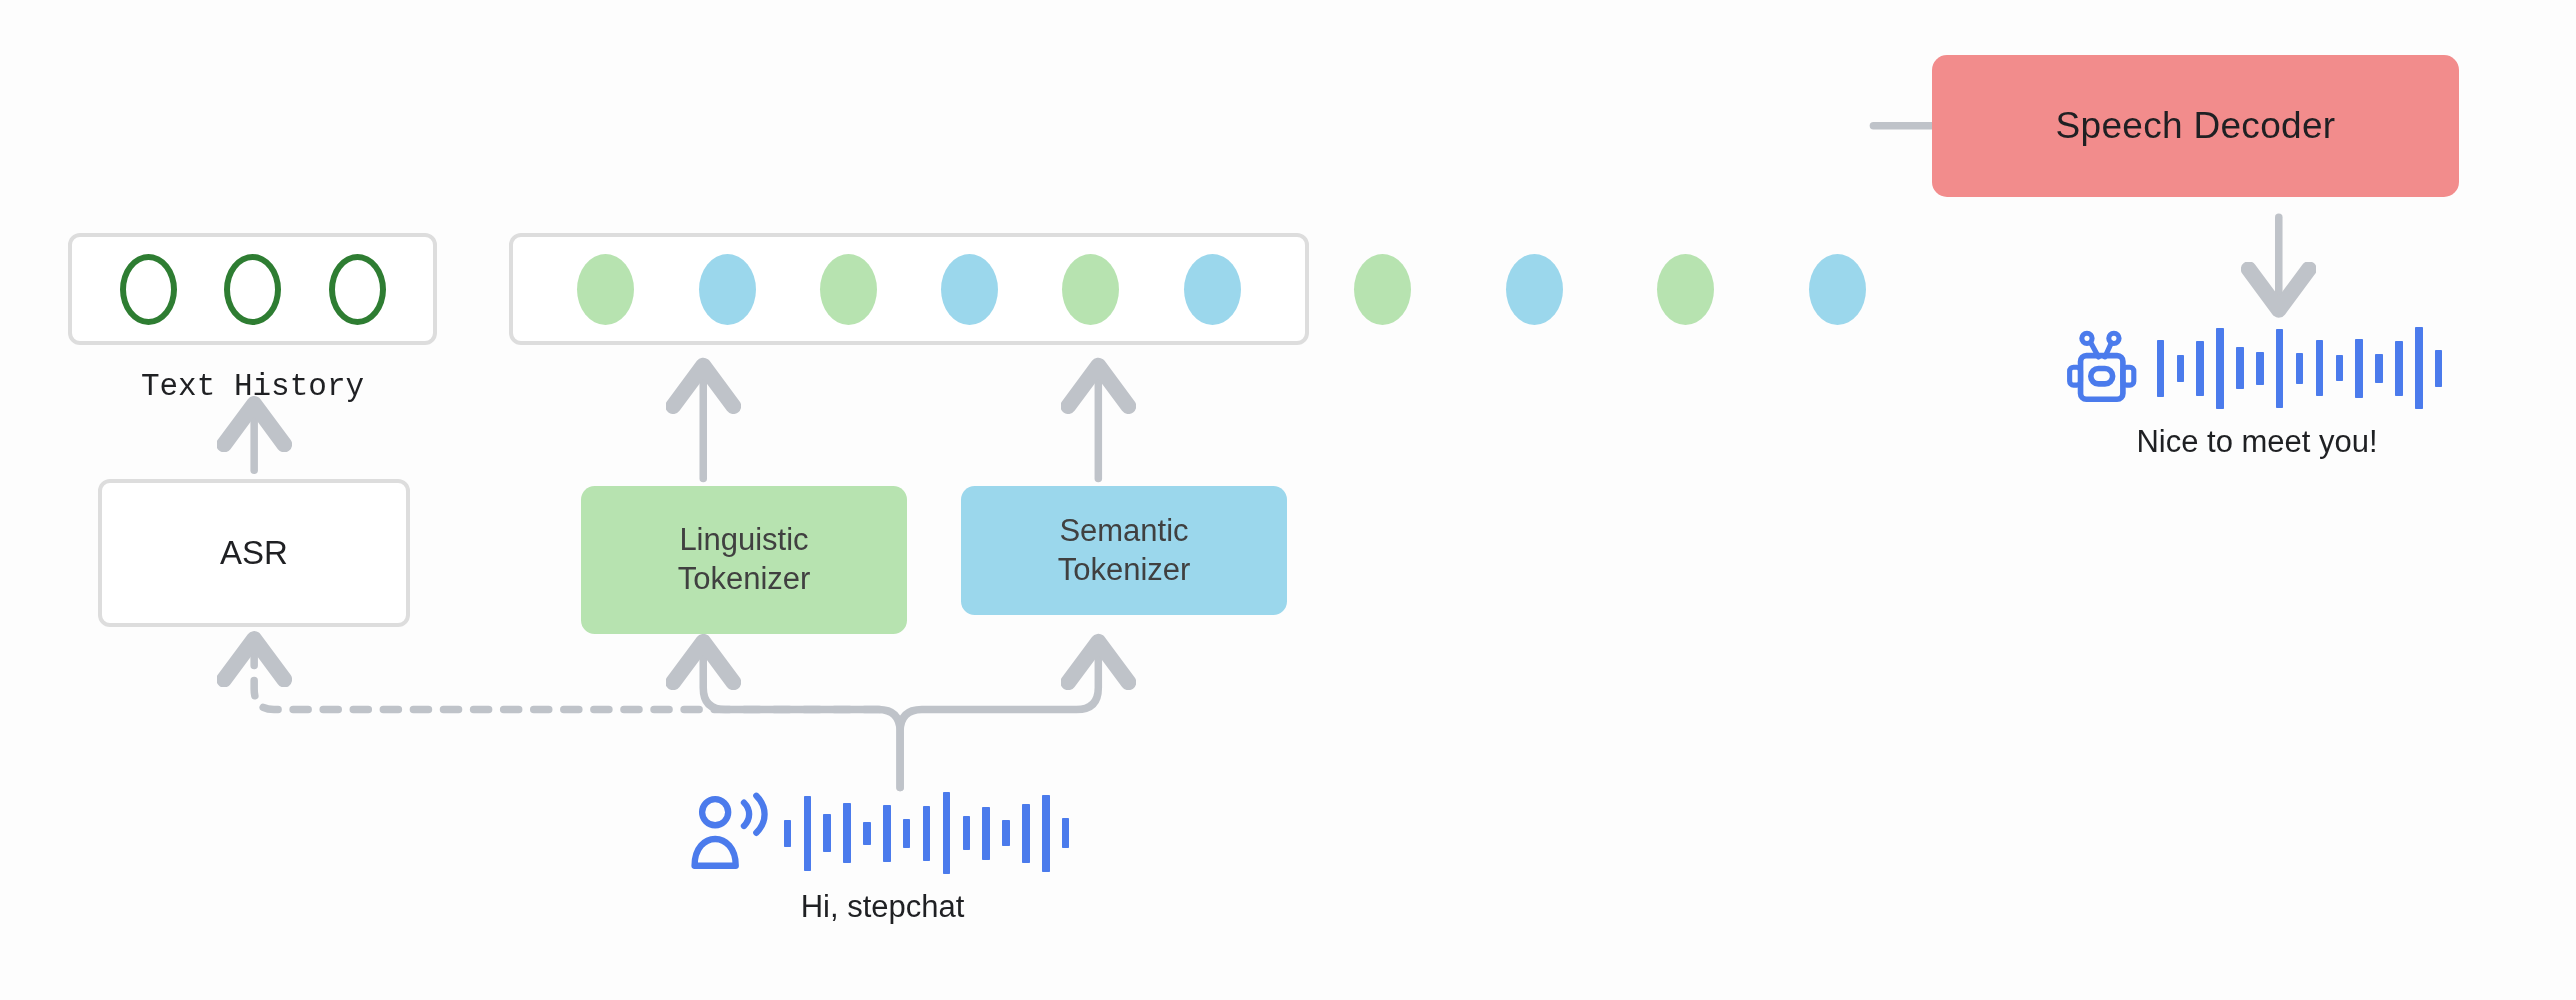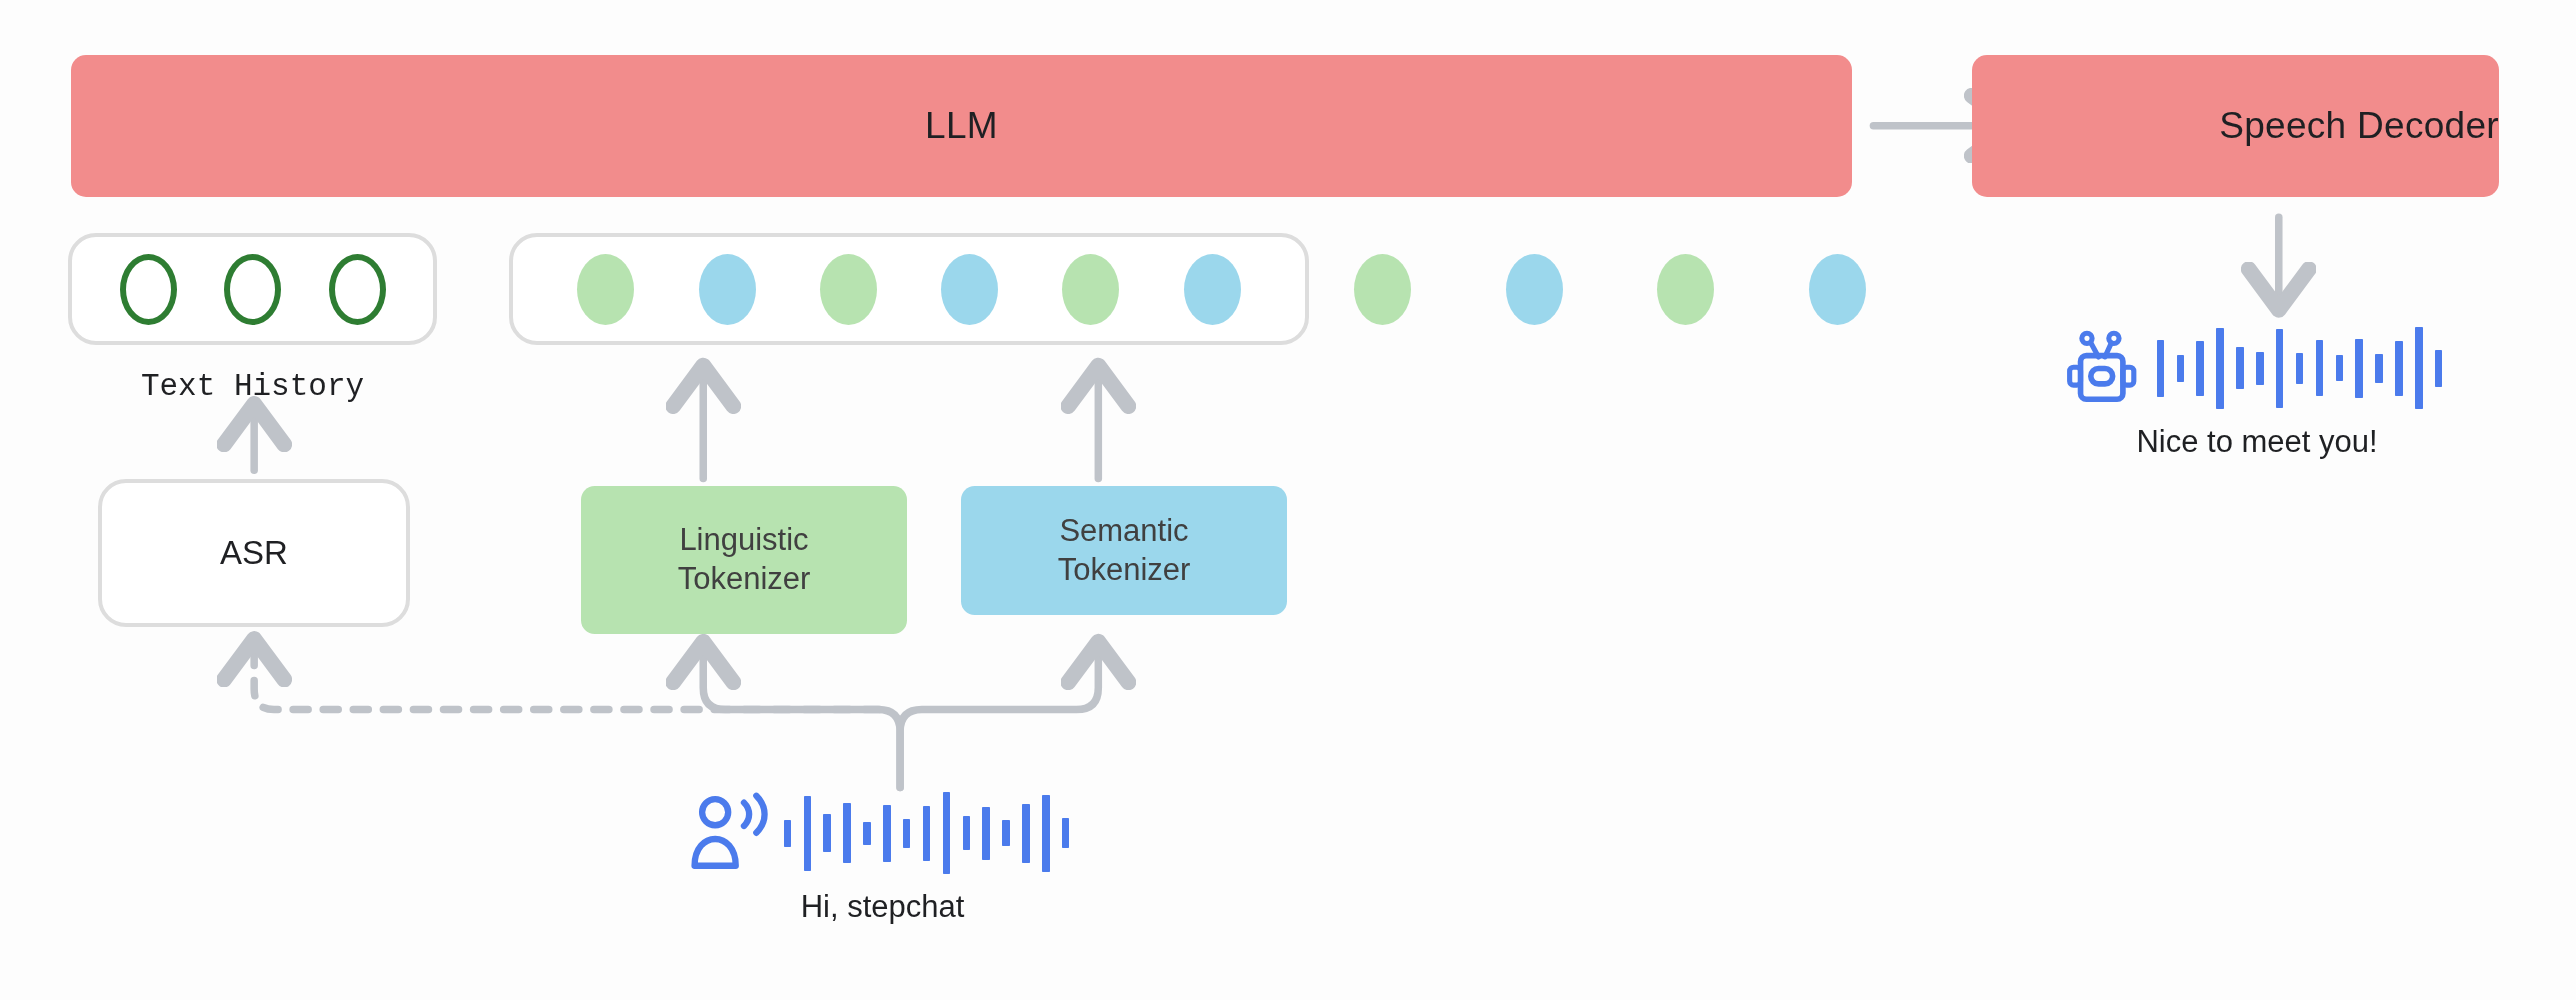--- a/index.html
+++ b/index.html
@@ -25,26 +25,26 @@
     background: #F28C8C;
     border-radius: 15px;
     display: flex;
     align-items: center;
     justify-content: center;
     color: #1f2023;
     font-size: 37px;
     letter-spacing: 0.3px;
   }
   #llm-block   { left: 71px;  top: 55px;  width: 1781px; height: 142px; }
-  #dec-block   { left: 1972px; top: 55px;  width: 527px;  height: 142px; justify-content: flex-end; }
+  #dec-block   { left: 1932px; top: 55px;  width: 527px;  height: 142px; }
 
   
   .group-box {
     border: 4.1px solid #DDDDDD;
-    border-radius: 28px;
+    border-radius: 12px;
     background: #ffffff;
     box-sizing: border-box;
     display: flex;
     align-items: center;
   }
   #text-hist-box {
     left: 68px; top: 233px; width: 369px; height: 112px;
     justify-content: space-evenly;
   }
   #token-group-box {
@@ -168,23 +168,20 @@
                L1060,1038 Q1028,1038 1028,1006 L1028,952" stroke="#BFC3C9" stroke-width="11" fill="none" stroke-linecap="round" stroke-linejoin="round" marker-end="url(#ah)"></path>
       <path d="M1316,1152 L1316,1070 Q1316,1038 1348,1038
                L1574,1038 Q1606,1038 1606,1006 L1606,952" stroke="#BFC3C9" stroke-width="11" fill="none" stroke-linecap="round" stroke-linejoin="round" marker-end="url(#ah)"></path>
     </g>
 
     <g>
       <path d="M1286,1038 L400,1038 Q371,1038 371,1008 L371,948" stroke="#BFC3C9" stroke-width="11" fill="none" stroke-linecap="round" stroke-linejoin="round" stroke-dasharray="22 22" marker-end="url(#ah)"></path>
     </g>
   </svg>
 
-  <div class="abs model-block" id="llm-block">
-    <span>LLM</span>
-  </div>
 
   <div class="abs model-block" id="dec-block">
     <span>Speech Decoder</span>
   </div>
 
   <div class="abs group-box" id="text-hist-box">
     <div class="token text"></div>
     <div class="token text"></div>
     <div class="token text"></div>
   </div>

